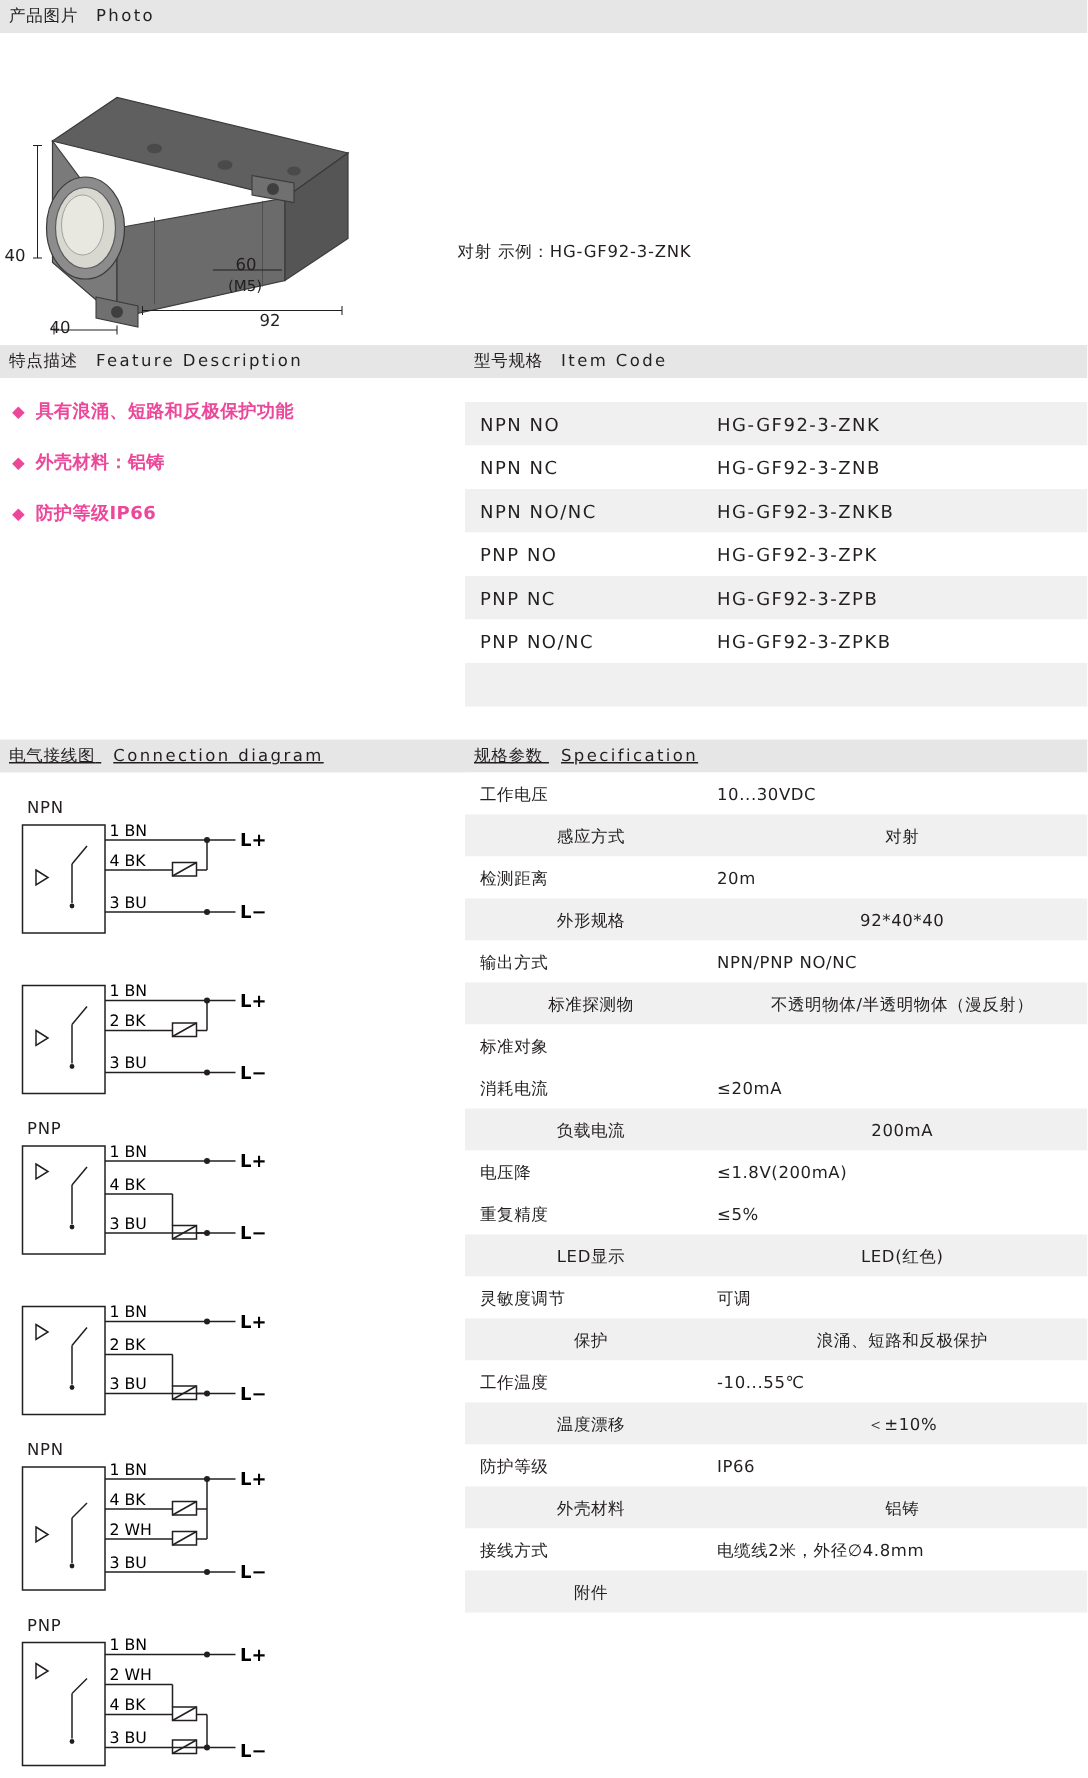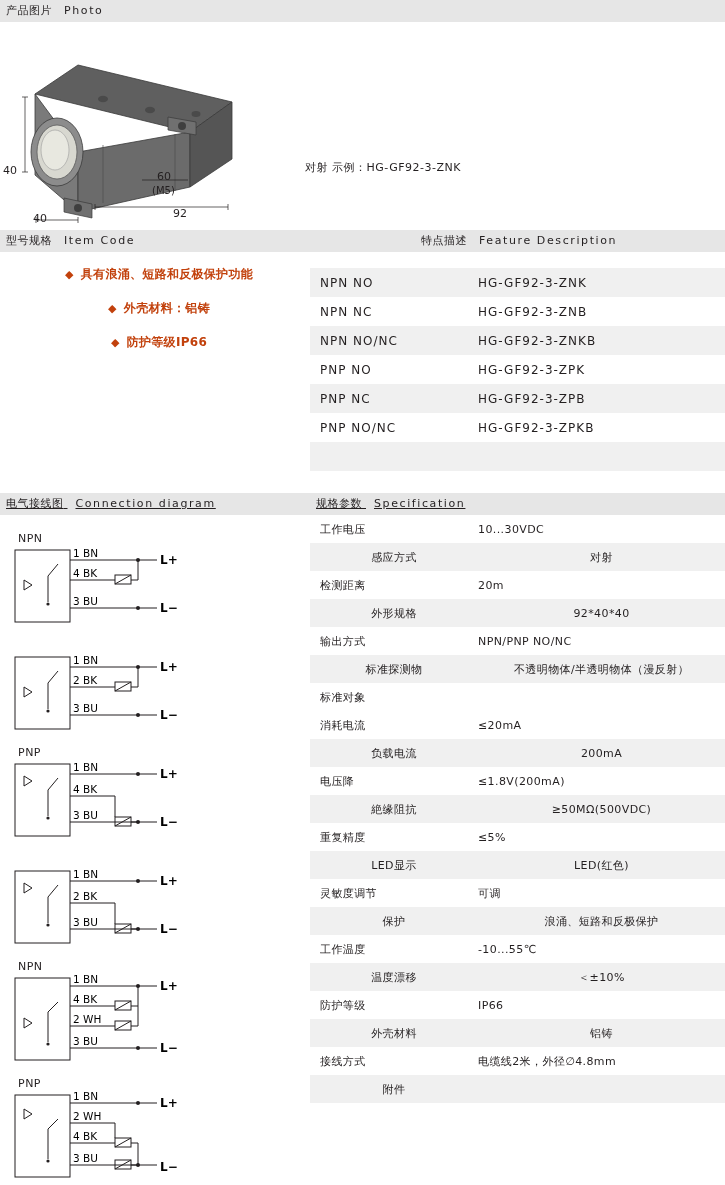--- a/index.html
+++ b/index.html
@@ -48,23 +48,22 @@
   
   .columns{display:flex;width:725px;align-items:flex-start;}
   .col-left{width:310px;}
   .col-right{width:415px;}
 
   .feature-list{padding:14px 0 0 8px;}
   .feature{
     font-size:12px;
     font-weight:bold;
     margin-bottom:17px;
-    color:#c2410c;
+    color:#ec4899;
     letter-spacing:.3px;
-    text-align:center;
   }
   .feature .dia{margin-right:7px;font-weight:normal;font-size:11px;}
 
   
   table.spec{
     border-collapse:collapse;
     width:415px;
     font-size:11px;
   }
   table.spec td{
@@ -160,27 +159,27 @@
       <text x="3" y="152" font-size="11" fill="#231f20">40</text>
       <text x="33" y="200" font-size="11" fill="#231f20">40</text>
       <text x="157" y="158" font-size="11" fill="#231f20">60</text>
       <text x="152" y="172" font-size="10" fill="#231f20">(M5)</text>
       <text x="173" y="195" font-size="11" fill="#231f20">92</text>
     </svg>
     <div class="photo-note">对射 示例：HG-GF92-3-ZNK</div>
   </div>
 
   <div class="row-bars">
+    <div class="bar bar-left">
+      <span>特点描述</span>
+      <span class="en" style="margin-left:8px;">Feature Description</span>
+    </div>
     <div class="bar bar-right">
       <span>型号规格</span>
       <span class="en" style="margin-left:8px;">Item Code</span>
-    </div>
-    <div class="bar bar-left">
-      <span>特点描述</span>
-      <span class="en" style="margin-left:8px;">Feature Description</span>
     </div>
   </div>
 
   <div class="columns">
     <div class="col-left">
       <div class="feature-list">
         <div class="feature">
           <span class="dia">◆</span><span>具有浪涌、短路和反极保护功能</span>
         </div>
         <div class="feature">
@@ -455,24 +454,20 @@
               <td>≤20mA</td>
             </tr>
         <tr class="odd">
               <td class="k">负载电流</td>
               <td>200mA</td>
             </tr>
         <tr class="even">
               <td class="k">电压降</td>
               <td>≤1.8V(200mA)</td>
             </tr>
-        <tr class="odd">
-              <td class="k">絶缘阻抗</td>
-              <td>≥50MΩ(500VDC)</td>
-            </tr>
         <tr class="even">
               <td class="k">重复精度</td>
               <td>≤5%</td>
             </tr>
         <tr class="odd">
               <td class="k">LED显示</td>
               <td>LED(红色)</td>
             </tr>
         <tr class="even">
               <td class="k">灵敏度调节</td>

